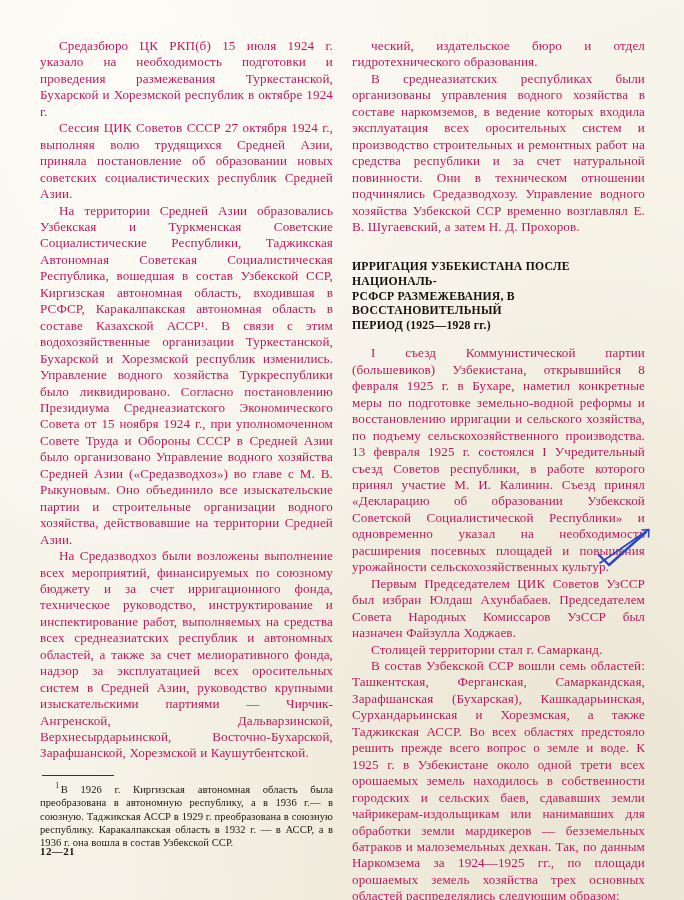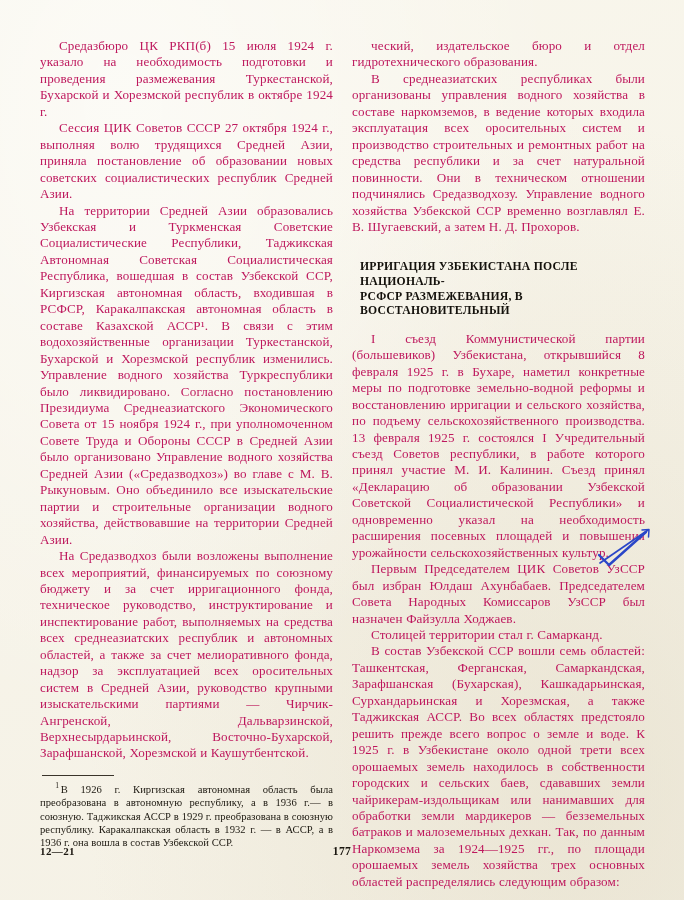--- a/index.html
+++ b/index.html
@@ -81,21 +81,21 @@
   }
   sup.fn-marker {
     font-size: 7.6px;
     vertical-align: super;
     line-height: 0;
     padding-right: 1.5px;
   }
 
   
   .section-heading {
-    margin: 25px 0 12px 8px;
+    margin: 25px 0 12px 0;
     font-size: 11.7px;
     line-height: 14.6px;
     font-weight: bold;
     letter-spacing: 0.22px;
     text-align: left;
     color: #14110c;
     text-transform: none;
   }
   .section-heading .hl {
     display: block;
@@ -164,20 +164,21 @@
     </div>
 
     <div class="col">
 
       <p class="para">ческий, издательское бюро и отдел гидротехнического образования.</p>
       <p class="para">В среднеазиатских республиках были организованы управления водного хозяйства в составе наркомземов, в ведение которых входила эксплуатация всех оросительных систем и производство строительных и ремонтных работ на средства республики и за счет натуральной повинности. Они в техническом отношении подчинялись Средазводхозу. Управление водного хозяйства Узбекской ССР временно возглавлял Е. В. Шугаевский, а затем Н. Д. Прохоров.</p>
 
       <div class="section-heading">
         <span class="hl">ИРРИГАЦИЯ УЗБЕКИСТАНА ПОСЛЕ НАЦИОНАЛЬ-</span>
         <span class="hl">РСФСР РАЗМЕЖЕВАНИЯ, В ВОССТАНОВИТЕЛЬНЫЙ</span>
+        <span class="hl">ПЕРИОД (1925—1928 гг.)</span>
       </div>
 
       <p class="para">I съезд Коммунистической партии (большевиков) Узбекистана, открывшийся 8 февраля 1925 г. в Бухаре, наметил конкретные меры по подготовке земельно-водной реформы и восстановлению ирригации и сельского хозяйства, по подъему сельскохозяйственного производства. 13 февраля 1925 г. состоялся I Учредительный съезд Советов республики, в работе которого принял участие М. И. Калинин. Съезд принял «Декларацию об образовании Узбекской Советской Социалистической Республики» и одновременно указал на необходимость расширения посевных площадей и повышения урожайности сельскохозяйственных культур.</p>
       <p class="para">Первым Председателем ЦИК Советов УзССР был избран Юлдаш Ахунбабаев. Председателем Совета Народных Комиссаров УзССР был назначен Файзулла Ходжаев.</p>
       <p class="para">Столицей территории стал г. Самарканд.</p>
       <p class="para">В состав Узбекской ССР вошли семь областей: Ташкентская, Ферганская, Самаркандская, Зарафшанская (Бухарская), Кашкадарьинская, Сурхандарьинская и Хорезмская, а также Таджикская АССР. Во всех областях предстояло решить прежде всего вопрос о земле и воде. К 1925 г. в Узбекистане около одной трети всех орошаемых земель находилось в собственности городских и сельских баев, сдававших земли чайрикерам-издольщикам или нанимавших для обработки земли мардикеров — безземельных батраков и малоземельных дехкан. Так, по данным Наркомзема за 1924—1925 гг., по площади орошаемых земель хозяйства трех основных областей распределялись следующим образом:</p>
 
     </div>
   </div>
 
@@ -185,16 +186,15 @@
     <g fill="none" stroke="#2a46c8" stroke-linecap="round" stroke-linejoin="round">
       <path d="M4 36 L52 3" stroke-width="1.7"></path>
       <path d="M3 28 L13 38" stroke-width="2.4"></path>
       <path d="M13 38 L50 5" stroke-width="2.4"></path>
       <path d="M46 3 L53 2.5 L52.5 10" stroke-width="1.5"></path>
     </g>
   </svg>
 
   <div class="footer">
     <div class="sig-mark">12—21</div>
-    <div class="folio">177</div>
   </div>
 
 </div>
 
 </body></html>

